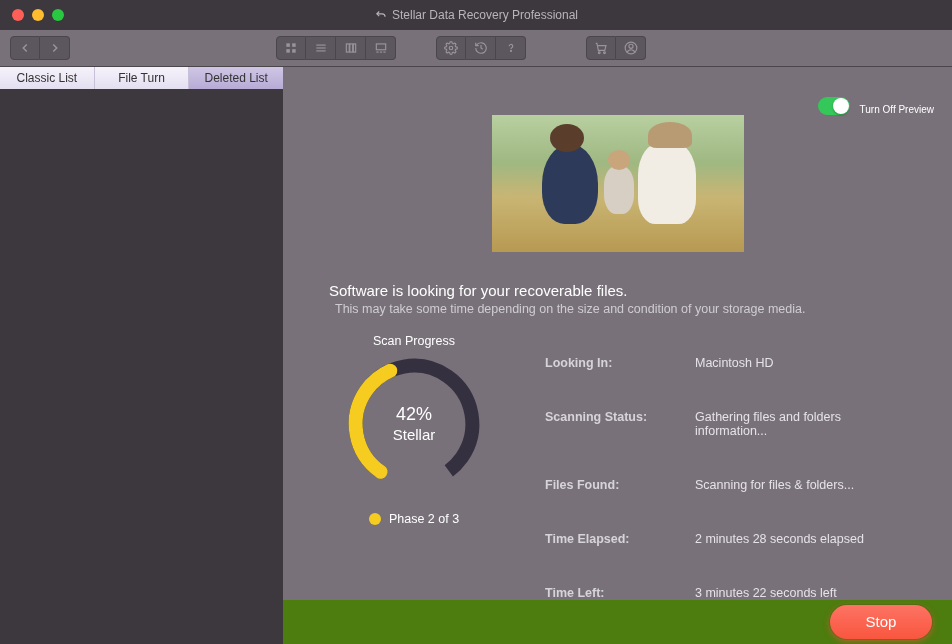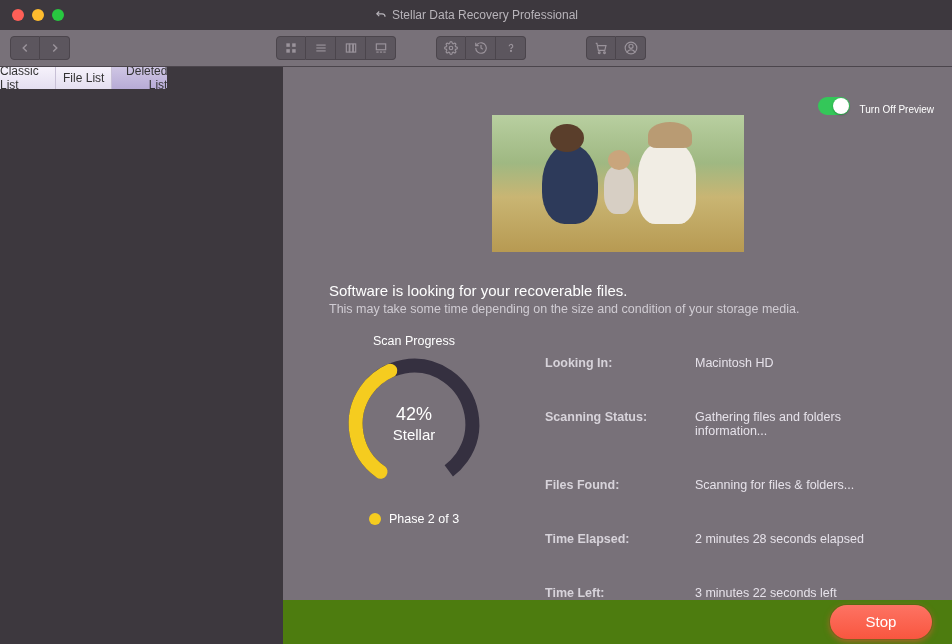--- a/index.html
+++ b/index.html
@@ -23,21 +23,21 @@
 .tbtn:first-child { border-radius: 4px 0 0 4px; }
 .tbtn:last-child { border-radius: 0 4px 4px 0; }
 .tbtn + .tbtn { border-left: none; }
 .tbtn svg { width: 14px; height: 14px; }
 .view-group, .opts-group, .acct-group { margin-left: auto; }
 
 
 .body { flex: 1; display: flex; min-height: 0; }
 
 
-.sidebar { width: 283px; background: #3d383e; display: flex; flex-direction: row; gap: 13px; }
+.sidebar { width: 283px; background: #3d383e; display: flex; flex-direction: column; gap: 13px; }
 .tabs { display: flex; height: 22px; background: linear-gradient(#f6f2fb,#e4dff0); }
 .tab { flex: 1; display: flex; align-items: center; justify-content: center; font-size: 12px; color: #333; border-right: 1px solid #c8c0d6; cursor: default; }
 .tab:last-child { border-right: none; }
 .tab.active { background: linear-gradient(#cfc6e4,#b7abd6); text-align: right; }
 .sidebar-body { flex: 1; }
 
 
 .main { flex: 1; display: flex; flex-direction: column; position: relative; background: #787179; }
 
 .preview-toggle { position: absolute; top: 30px; right: 18px; display: flex; align-items: flex-end; gap: 10px; color: #fff; font-size: 10px; }
@@ -50,21 +50,21 @@
 .preview-img .fig { position: absolute; bottom: 28px; border-radius: 50% 50% 40% 40%; }
 .preview-img .f1 { left: 50px; width: 56px; height: 80px; background: #2d3a5a; }
 .preview-img .f1h { position: absolute; left: 58px; bottom: 100px; width: 34px; height: 28px; background: #5a3e2b; border-radius: 50%; }
 .preview-img .f2 { left: 112px; bottom: 38px; width: 30px; height: 48px; background: #d7cfc4; border-radius: 40%; }
 .preview-img .f2h { position: absolute; left: 116px; bottom: 82px; width: 22px; height: 20px; background: #c9a57c; border-radius: 50%; }
 .preview-img .f3 { left: 146px; width: 58px; height: 82px; background: #f1ede4; border-radius: 40% 40% 30% 30%; }
 .preview-img .f3h { position: absolute; left: 156px; bottom: 104px; width: 44px; height: 26px; background: #b99b73; border-radius: 50% 50% 20% 20%; }
 
 .status-block { margin: 30px 46px 0 46px; color: #fff; }
 .status-title { font-size: 15px; font-weight: 500; }
-.status-sub { font-size: 12.5px; color: #d0ccd3; margin-top: 3px; }
+.status-sub { font-size: 12.5px; color: #d0ccd3; margin-top: 3px; margin-left: 6px; }
 
 .progress-area { display: flex; margin: 18px 46px 0 46px; gap: 46px; align-items: flex-start; }
 .prog-col { width: 170px; display: flex; flex-direction: column; align-items: center; }
 .prog-label { color: #fff; font-size: 12.5px; margin-bottom: 6px; }
 .ring { position: relative; width: 140px; height: 140px; }
 .ring svg { width: 140px; height: 140px; transform: rotate(125deg); }
 .ring .track { stroke: #353040; }
 .ring .bar { stroke: #f5cc1f; stroke-linecap: round; }
 .ring-center { position: absolute; inset: 0; display: flex; flex-direction: column; align-items: center; justify-content: center; color: #fff; }
 .ring-pct { font-size: 18px; font-weight: 500; }
@@ -195,21 +195,21 @@
   </div>
 
   <div class="body">
 
     <div class="sidebar">
       <div class="tabs">
         <div class="tab">
             <span>Classic List</span>
           </div>
         <div class="tab">
-            <span>File List</span>
+            <span>File Turn</span>
           </div>
         <div class="tab active">
             <span>Deleted List</span>
           </div>
       </div>
       <div class="sidebar-body"></div>
     </div>
 
     <div class="main">
 

